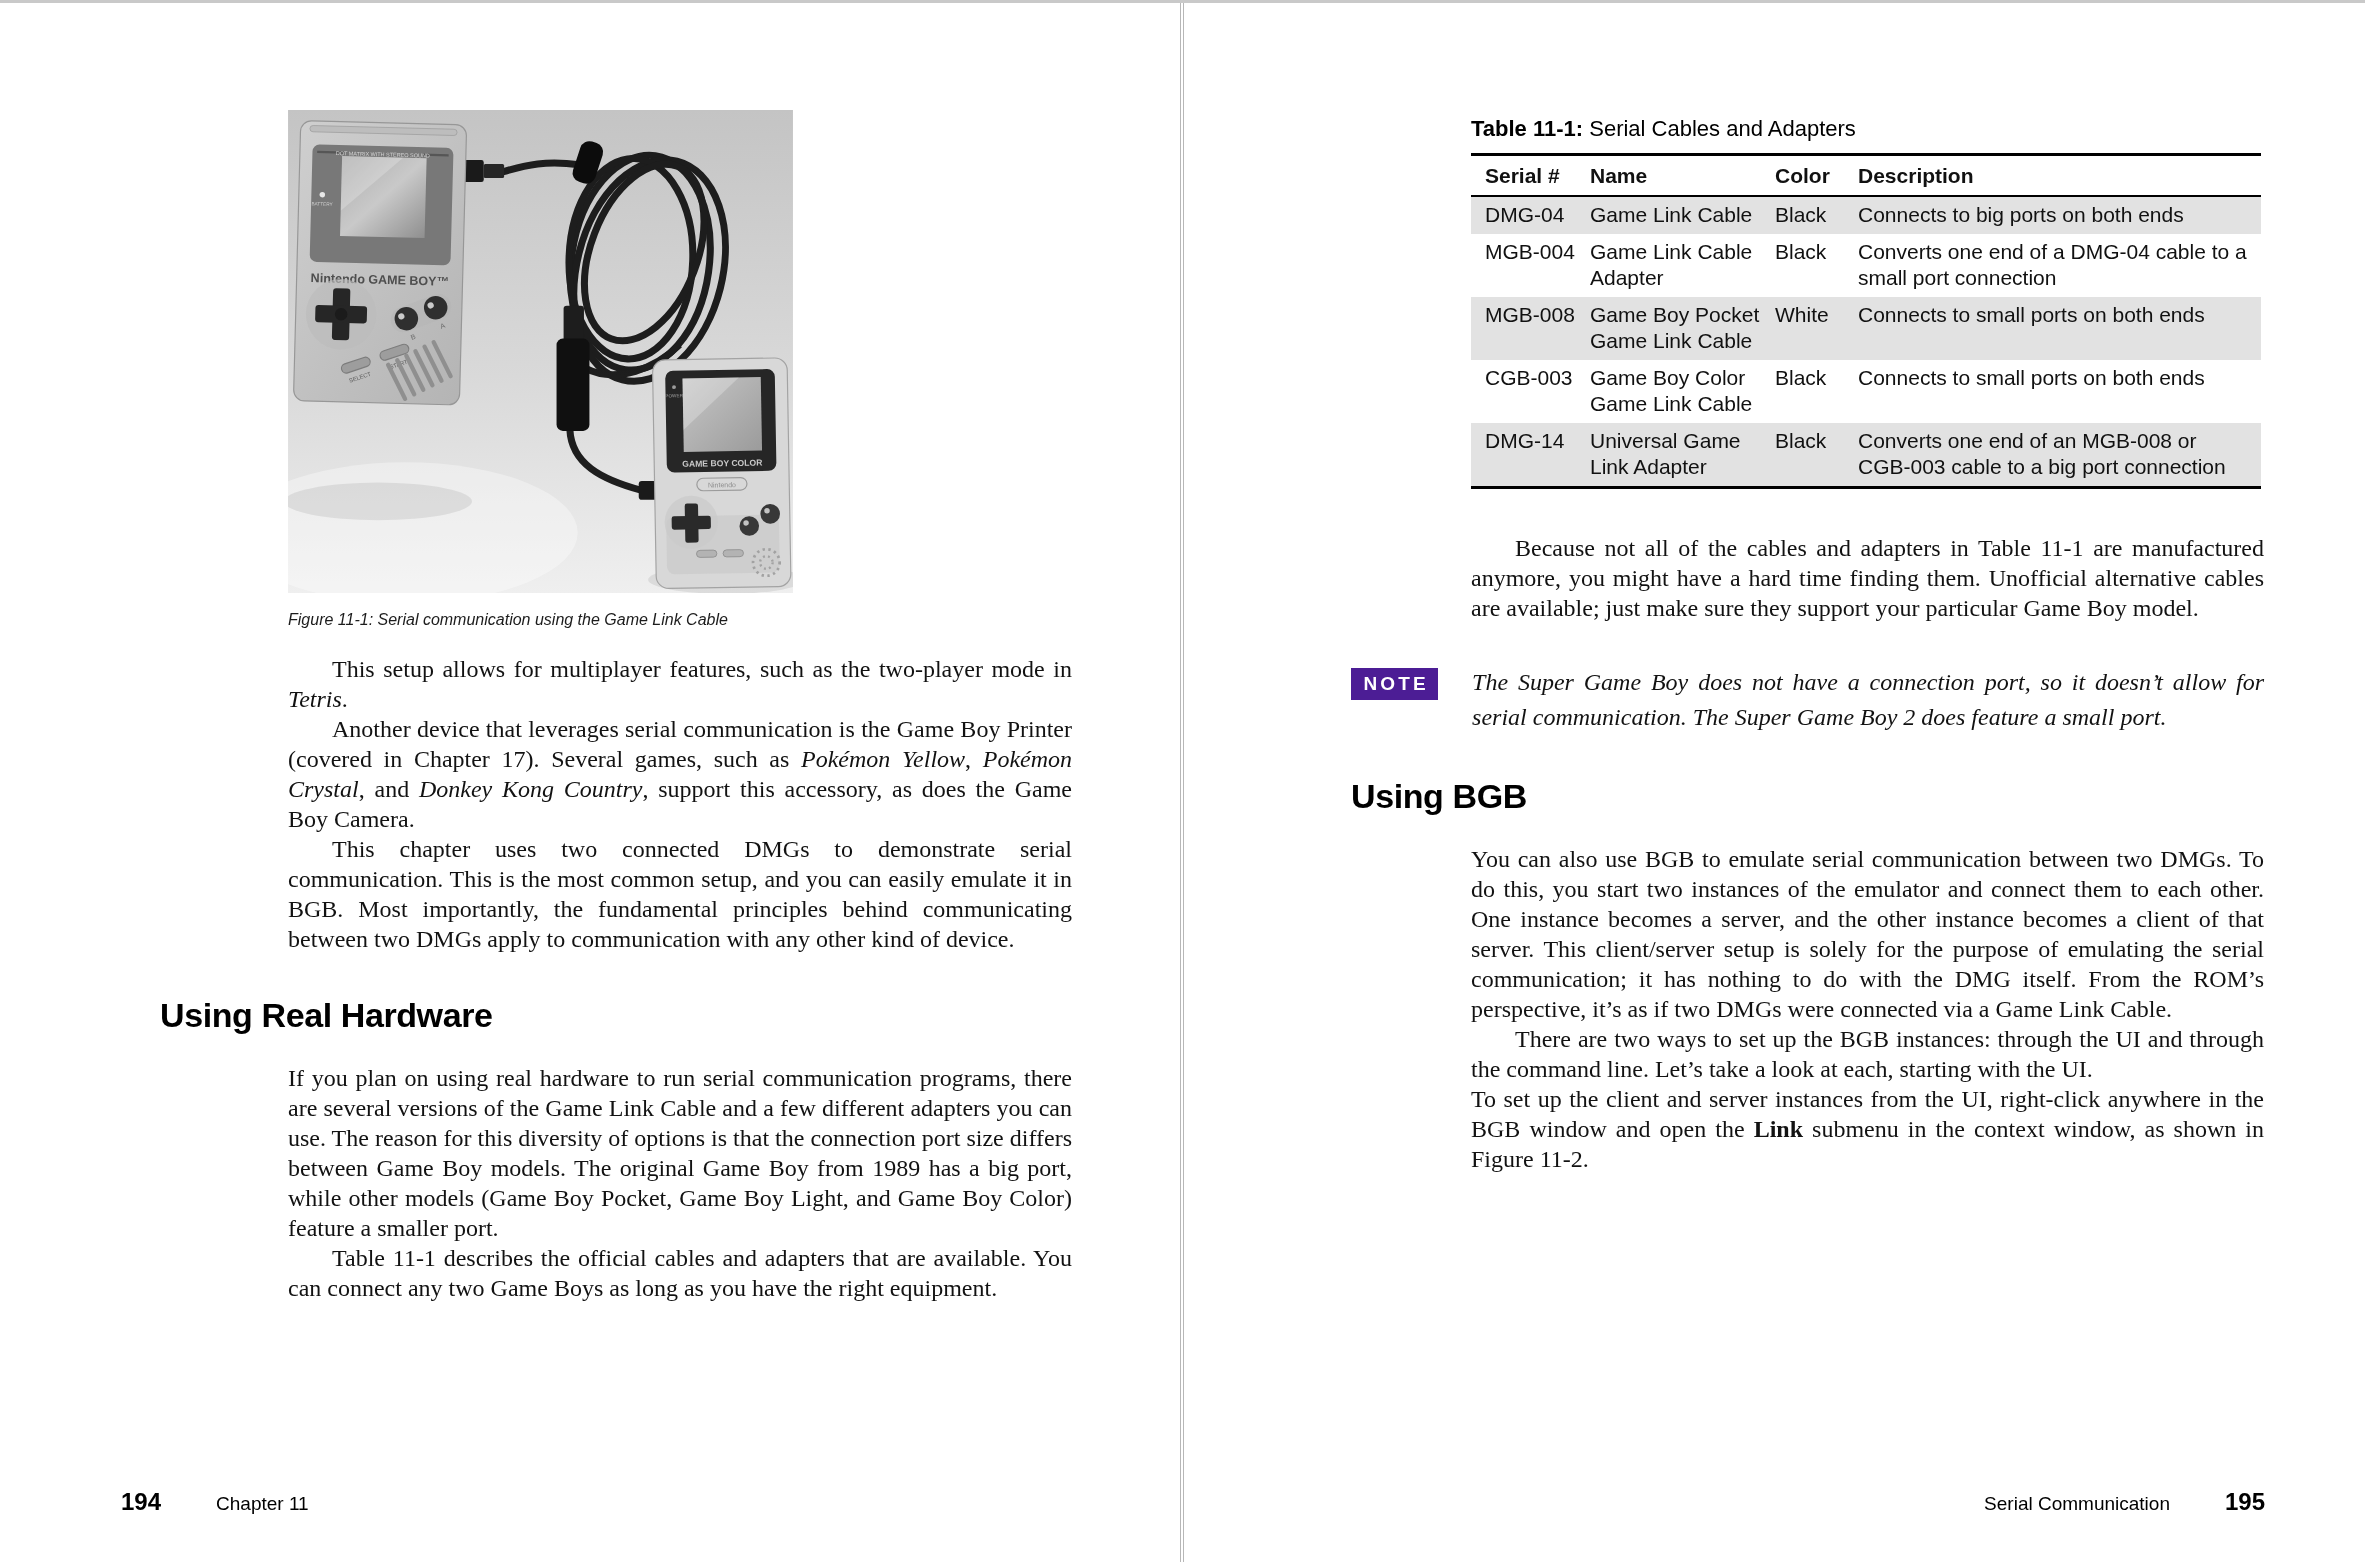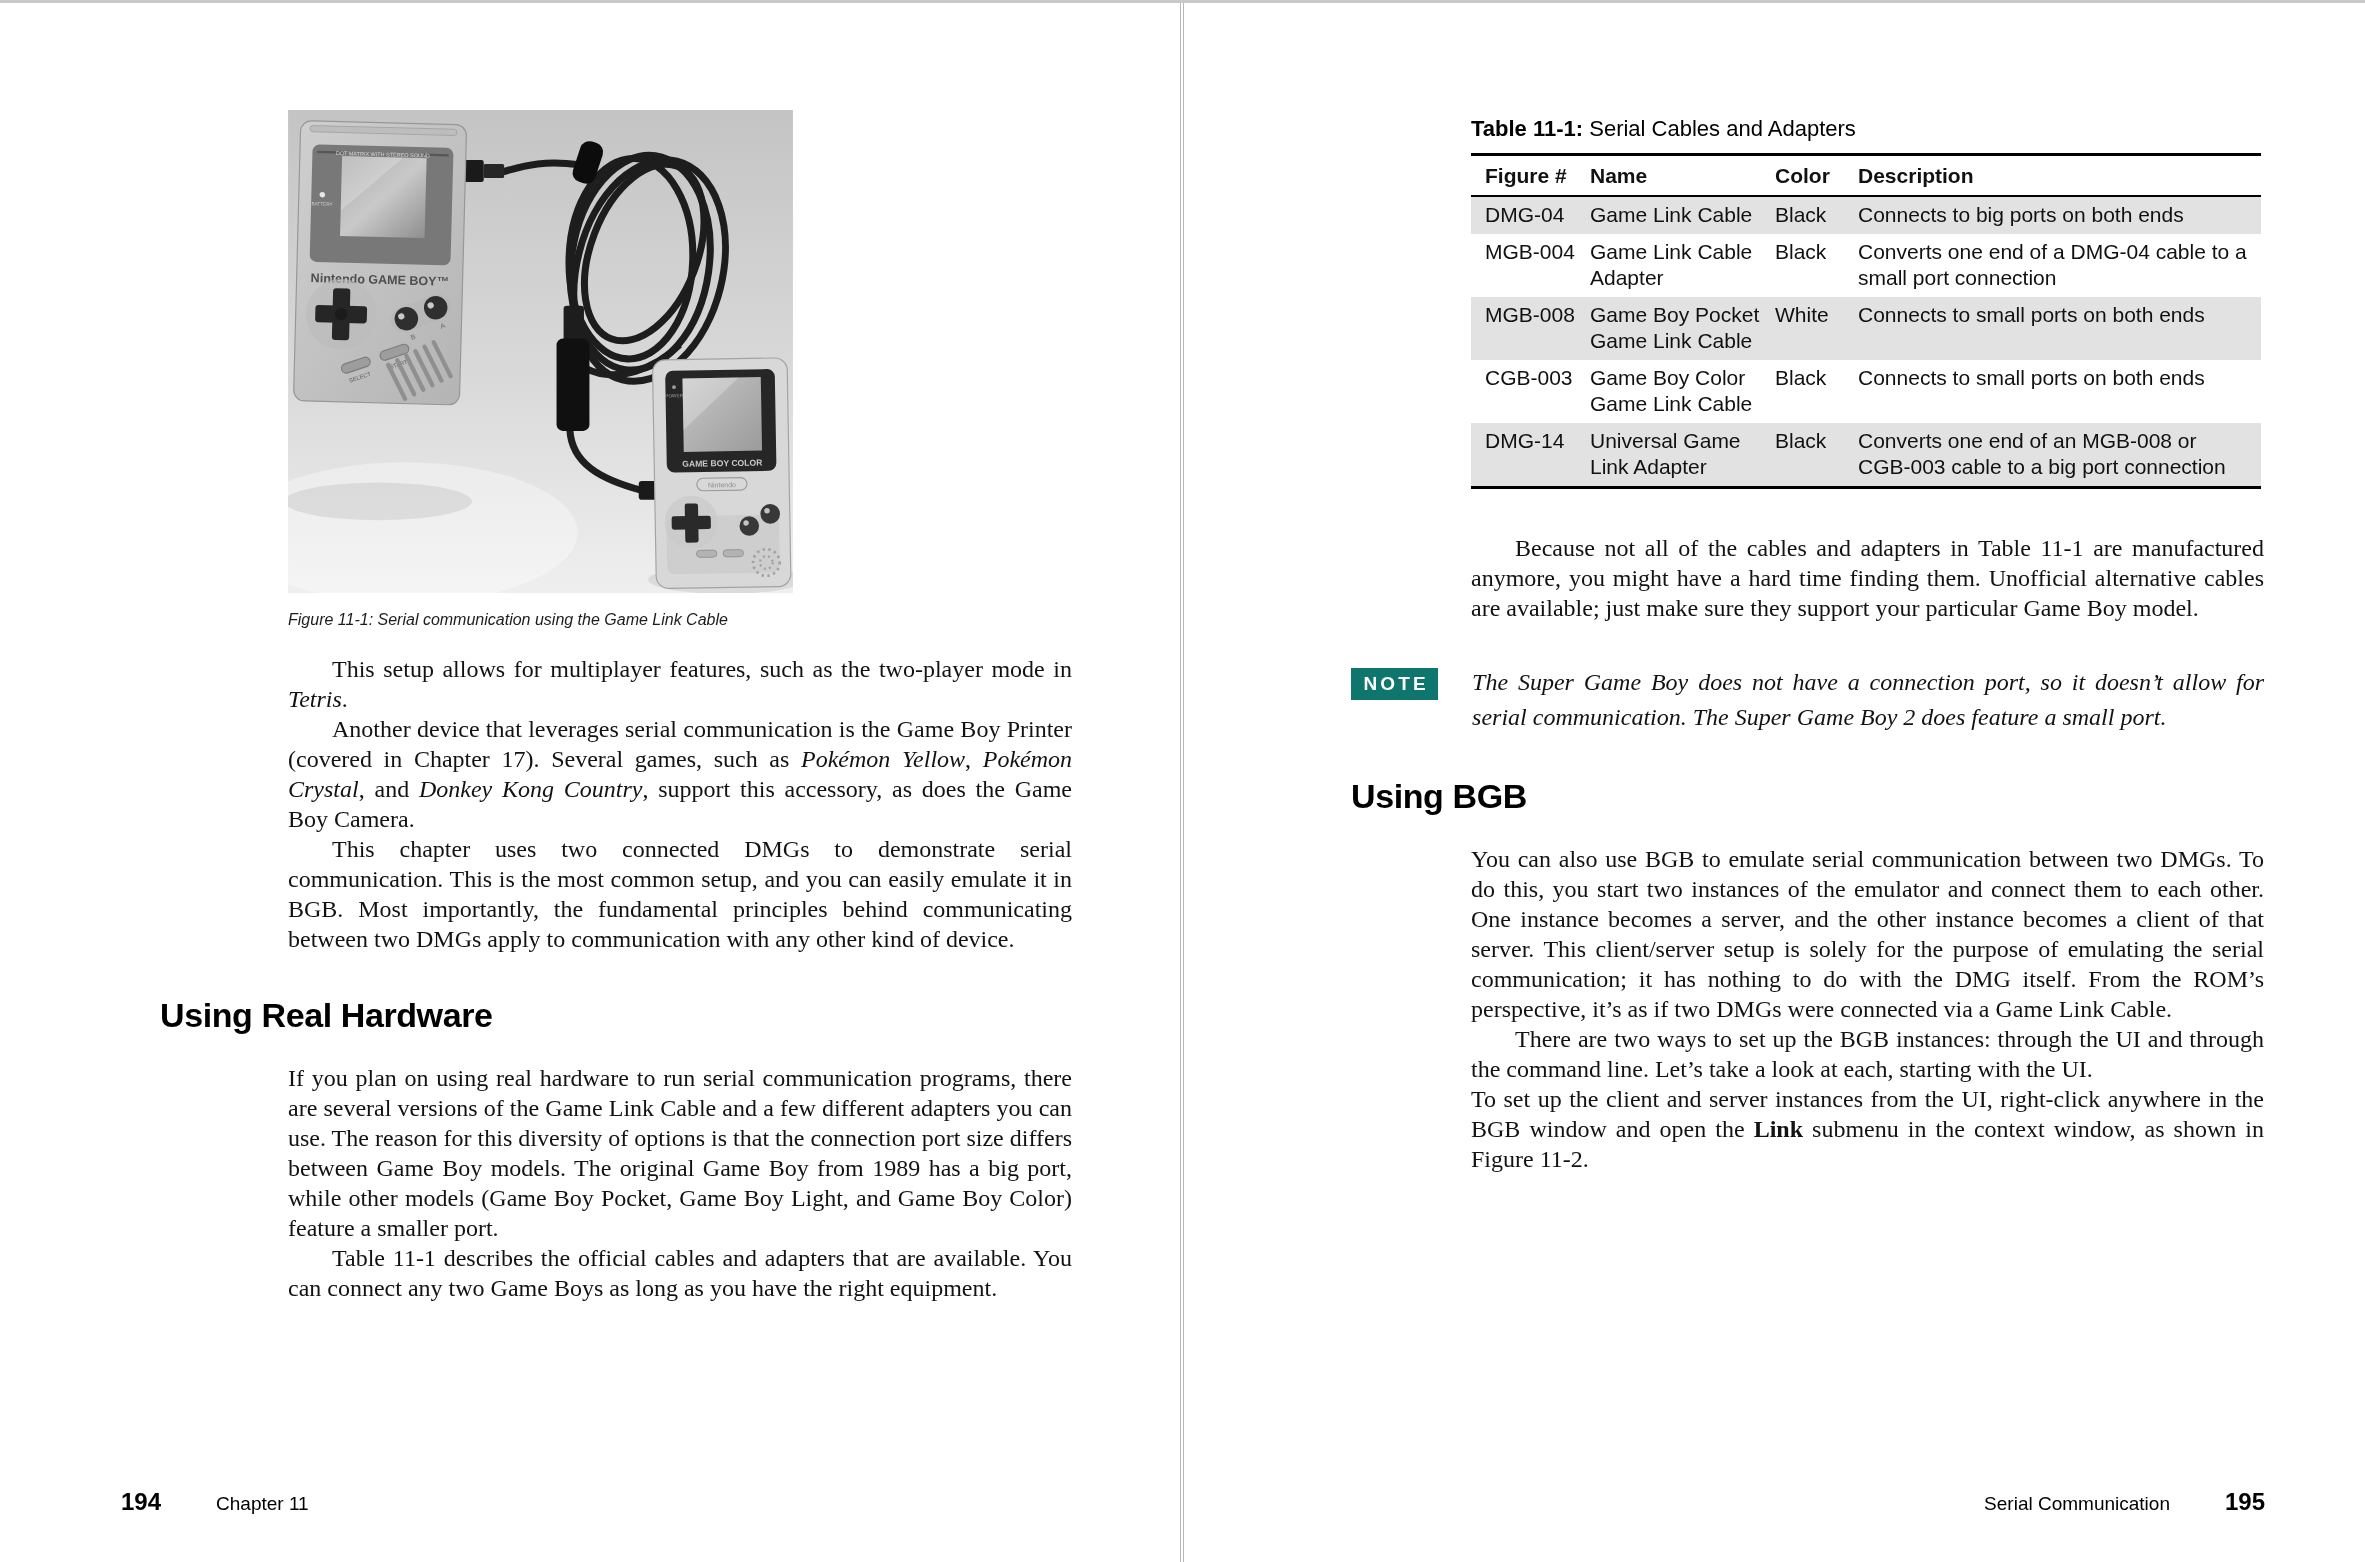--- a/index.html
+++ b/index.html
@@ -45,21 +45,21 @@
      font-family:"Liberation Sans",sans-serif;font-size:21px;line-height:26px;color:#111;}
   table.cables col.c1{width:119px;} table.cables col.c2{width:185px;}
   table.cables col.c3{width:83px;} table.cables col.c4{width:403px;}
   table.cables th{text-align:left;font-weight:bold;padding:7px 7.8px 5.5px 0;border-bottom:2.3px solid #000;}
   table.cables th:first-child,table.cables td:first-child{padding-left:14px;}
   table.cables td{vertical-align:top;padding:5.5px 9.4px 5.5px 0;}
   table.cables tbody tr:nth-child(odd){background:#e2e2e2;}
 
   
   .note-block{display:flex;align-items:flex-start;margin:42px 0 0 0;}
-  .note-label{background:#0f766e;color:#fff;font-family:"Liberation Sans",sans-serif;
+  .note-label{background:#4c1d95;color:#fff;font-family:"Liberation Sans",sans-serif;
      font-weight:bold;font-size:19px;letter-spacing:3.1px;padding:4.7px 9.4px 4.7px 12.5px;margin-top:3.9px;
      flex:0 0 auto;}
   .note-text{margin-left:34px;font-style:italic;font-size:24px;line-height:35px;width:792px;
      text-align:justify;}
 
   
   .footer{position:absolute;top:1488px;font-family:"Liberation Sans",sans-serif;color:#000;
      display:flex;align-items:baseline;}
   .footer-left{left:121px;}
   .footer-right{right:101px;}
@@ -228,21 +228,21 @@
       </div>
       <table class="cables">
         <colgroup>
             <col class="c1">
             <col class="c2">
             <col class="c3">
             <col class="c4">
           </colgroup>
         <thead>
           <tr>
-            <th>Figure #</th>
+            <th>Serial #</th>
             <th>Name</th>
             <th>Color</th>
             <th>Description</th>
           </tr>
         </thead>
         <tbody>
           <tr>
             <td>DMG-04</td>
             <td>Game Link Cable</td>
             <td>Black</td>

